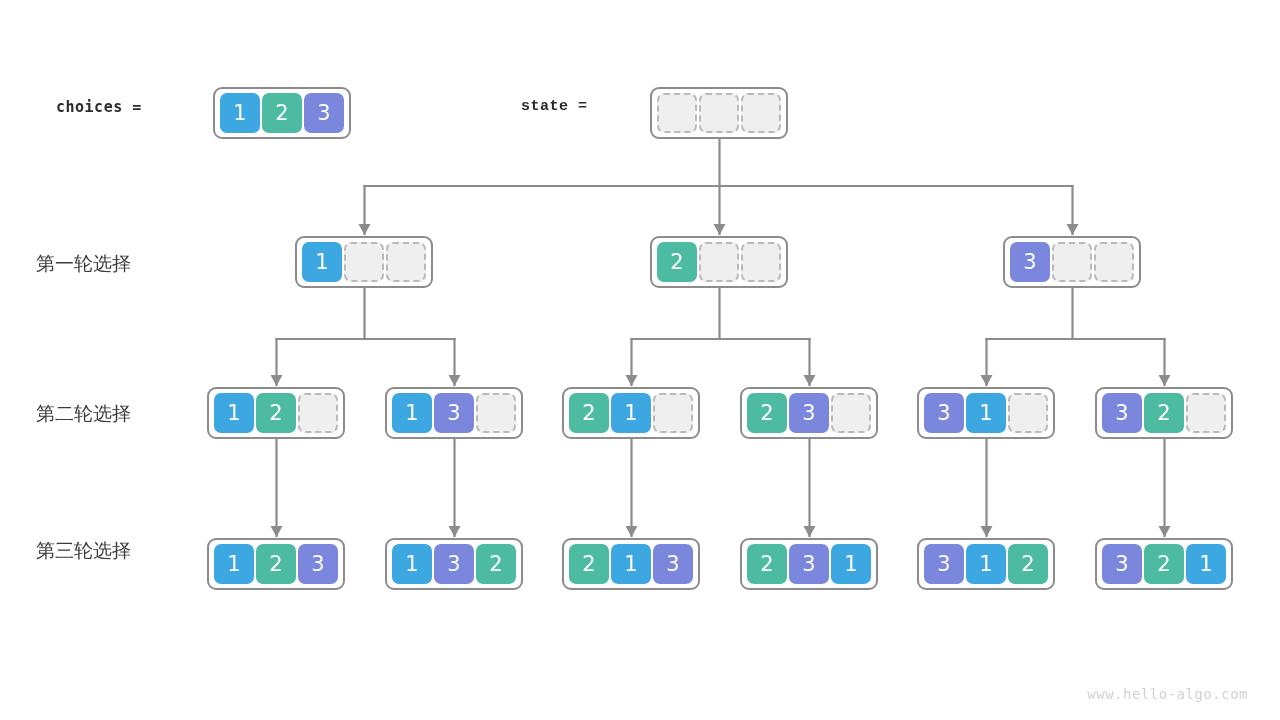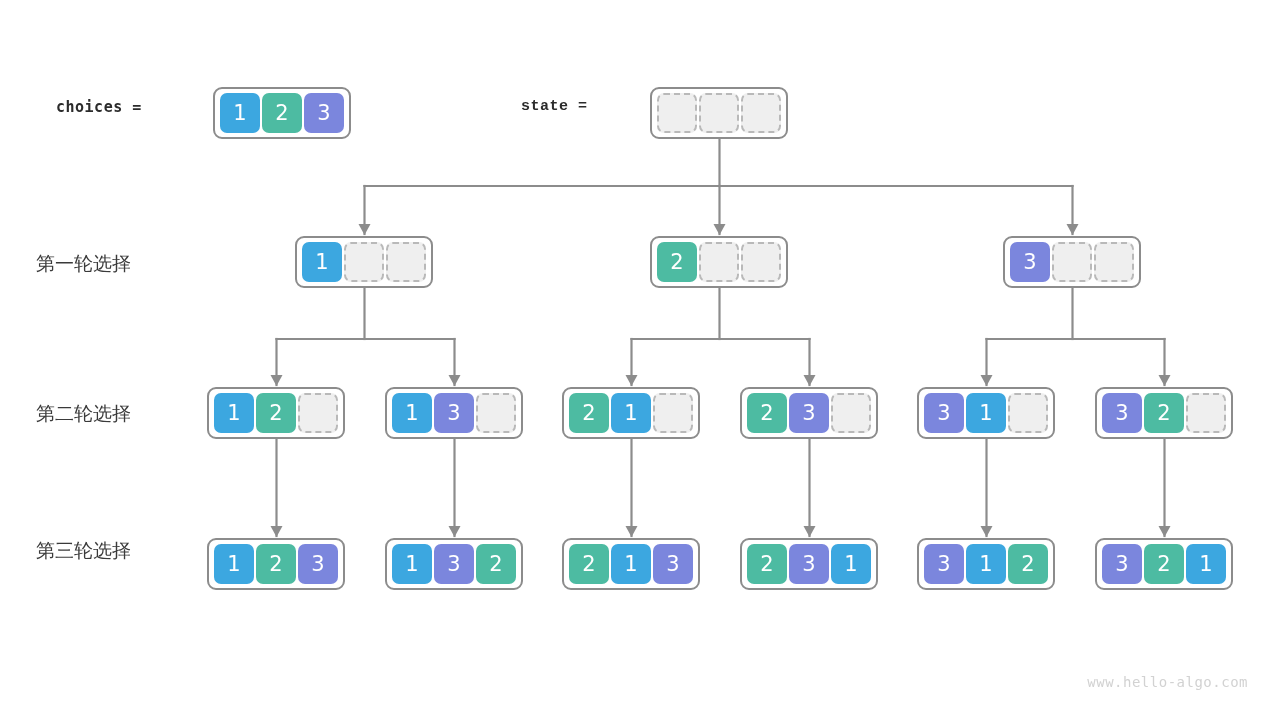--- a/index.html
+++ b/index.html
@@ -87,21 +87,21 @@
     font-family: Liberation Serif, serif;
     font-size: 19px;
     color: #3a3a3a;
     white-space: nowrap;
   }
 
   
   #watermark {
     position: absolute;
     right: 32px;
-    bottom: 30px;
+    bottom: 18px;
     z-index: 2;
     font-family: "DejaVu Sans Mono", "Liberation Mono", monospace;
     font-size: 14px;
     color: #d2d2d2;
     letter-spacing: 0.5px;
   }
 </style>
 </head>
 <body>
 

